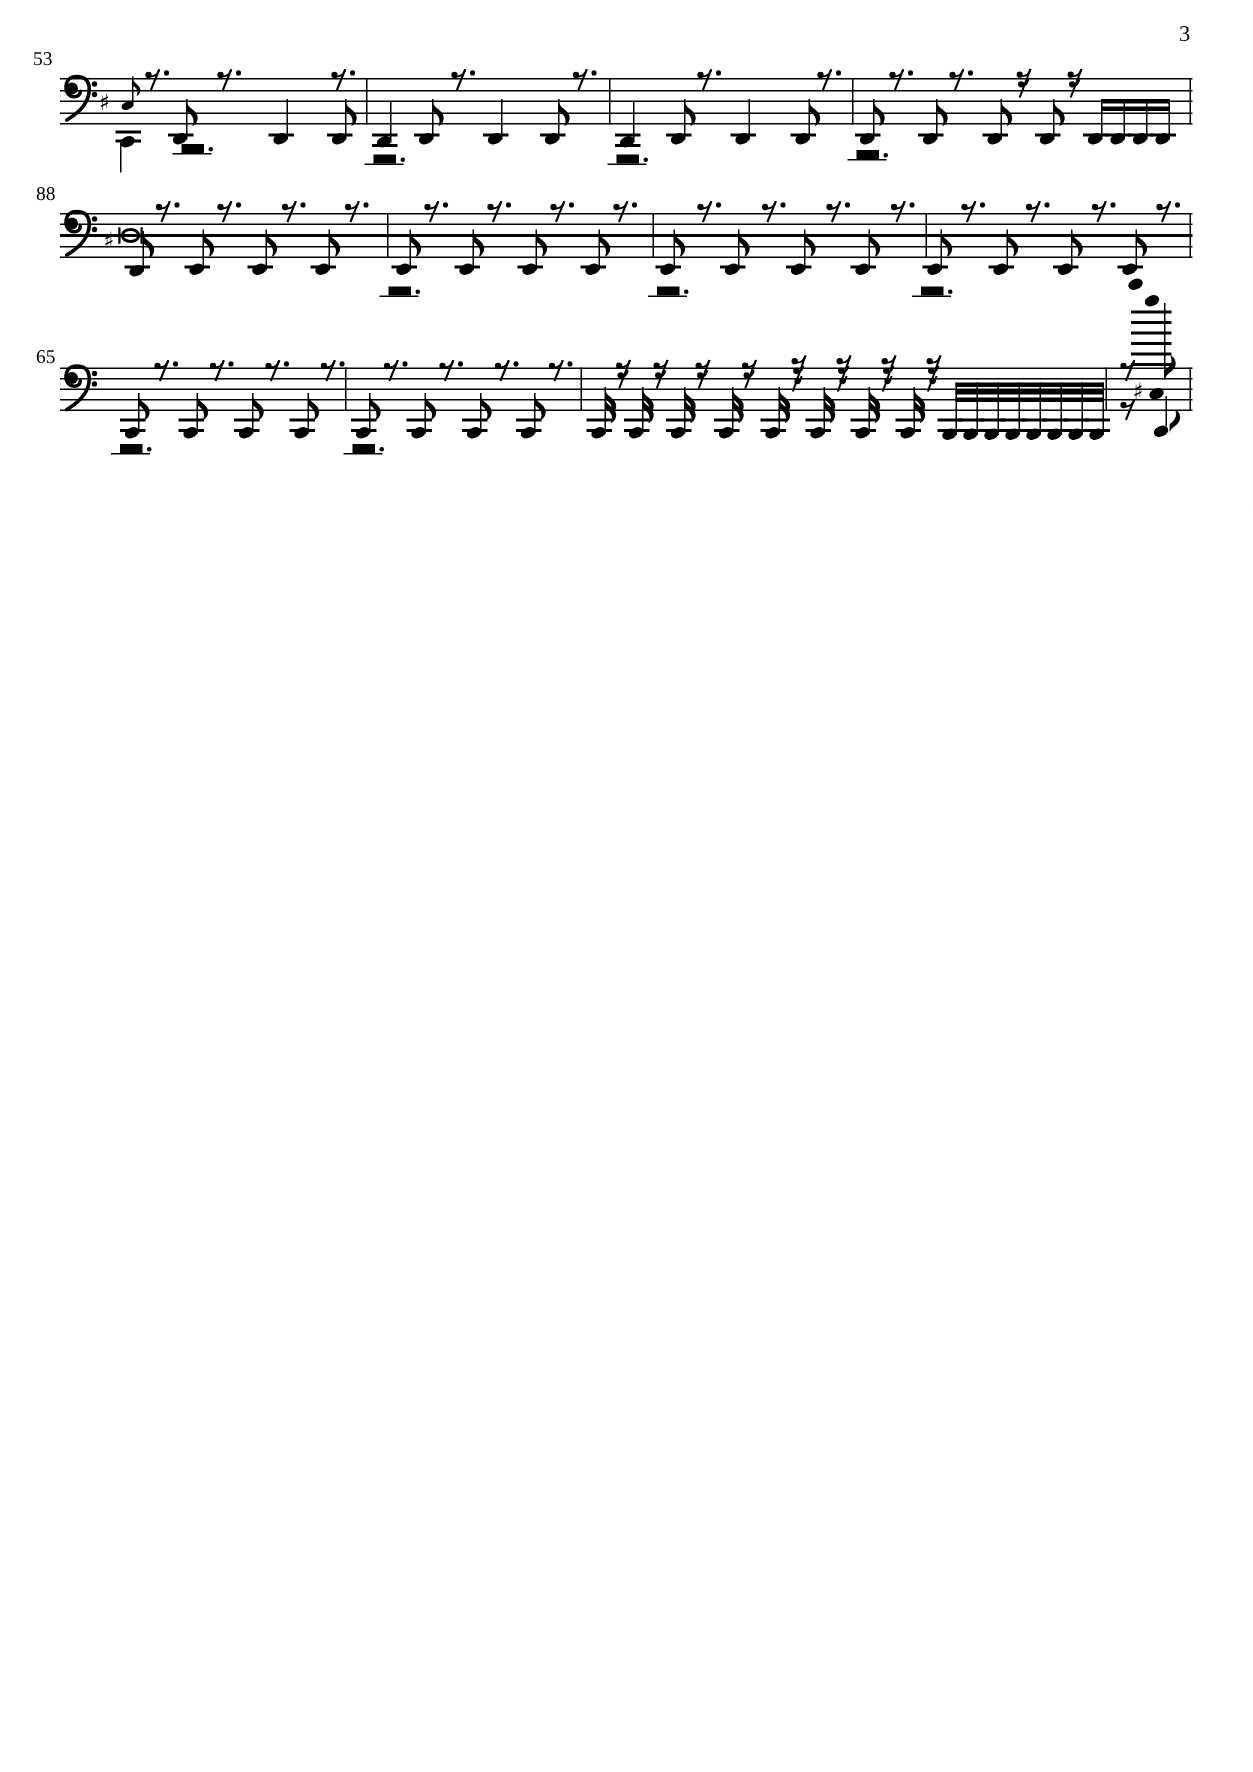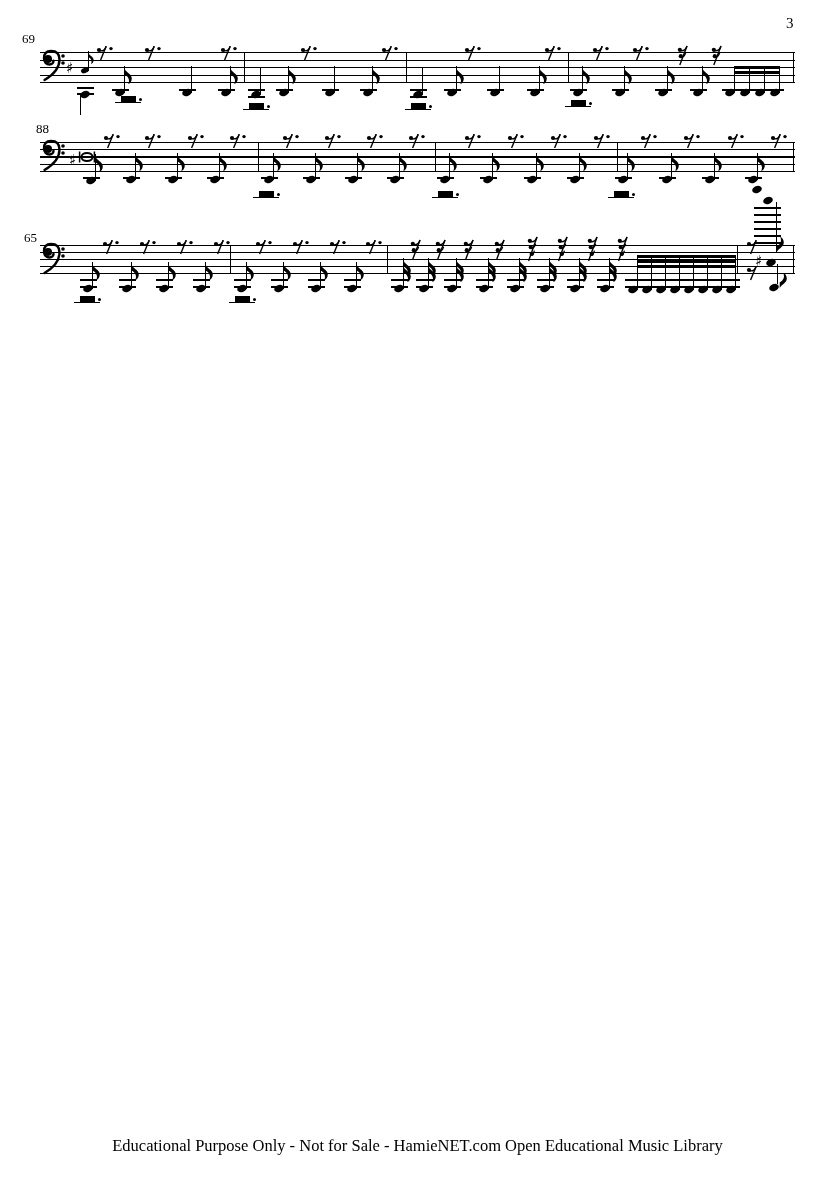--- a/index.html
+++ b/index.html
@@ -33,21 +33,21 @@
       <div class="bar" style="left: 244px; top: 52px; width: 1.3px; height: 31.2px;"></div>
       <div class="bar" style="left: 406px; top: 52px; width: 1.3px; height: 31.2px;"></div>
       <div class="bar" style="left: 568px; top: 52px; width: 1.3px; height: 31.2px;"></div>
       <div class="bar" style="left: 793px; top: 52px; width: 1.3px; height: 31.2px;"></div>
       <svg width="24" height="34" viewBox="0 0 24 34" style="left: 41px; top: 50px;">
         <circle cx="7" cy="9" r="4" fill="#000"></circle>
         <path d="M3.5,30 C12,25 18.5,19 18.5,9.5 C18.5,3 14.5,1 10,1 C5,1 3,4.5 3,8.5 C3,12 5.5,14.5 8.5,14.5 C11,14.5 12.5,13 12.5,10.8" fill="none" stroke="#000" stroke-width="2.4" stroke-linecap="round"></path>
         <circle cx="22" cy="6" r="1.8" fill="#000"></circle>
         <circle cx="22" cy="13" r="1.8" fill="#000"></circle>
       </svg>
-      <span class="mnum" style="left: 22px; top: 31px;">69</span>
+      <span class="mnum" style="left: 22px; top: 31px;">53</span>
       <span class="sharp" style="font-size: 15px; left: 66px; top: 61px;">♯</span>
       <div class="head" style="left: 81.2px; top: 68.3px; width: 7.6px; height: 5.4px;"></div>
       <div class="stem" style="left: 87.6px; top: 51px; width: 1.4px; height: 20px;"></div>
       <svg width="7" height="14" viewBox="0 0 7 14" style="left: 88.3px; top: 51px;">
         <path d="M0.7,0 L0.7,2 C0.7,6 7.8,7.5 7.8,12.5 C7.8,15.5 6,17.6 4.2,18 C5.9,14.4 5,11 0.7,8.4 Z" fill="#000" transform="scale(0.72)"></path>
       </svg>
       <div class="lline" style="left: 76.5px; top: 87.3px; width: 17px; height: 1.35px;"></div>
       <div class="lline" style="left: 76.5px; top: 93.3px; width: 17px; height: 1.35px;"></div>
       <div class="head" style="left: 80px; top: 90.5px; width: 10px; height: 7px;"></div>
       <div class="stem" style="left: 80.1px; top: 95px; width: 1.4px; height: 20px;"></div>
@@ -230,21 +230,21 @@
       <div class="bar" style="left: 258px; top: 142px; width: 1.3px; height: 30px;"></div>
       <div class="bar" style="left: 435px; top: 142px; width: 1.3px; height: 30px;"></div>
       <div class="bar" style="left: 617px; top: 142px; width: 1.3px; height: 30px;"></div>
       <div class="bar" style="left: 793px; top: 142px; width: 1.3px; height: 30px;"></div>
       <svg width="24" height="34" viewBox="0 0 24 34" style="left: 41px; top: 140px;">
         <circle cx="7" cy="9" r="4" fill="#000"></circle>
         <path d="M3.5,30 C12,25 18.5,19 18.5,9.5 C18.5,3 14.5,1 10,1 C5,1 3,4.5 3,8.5 C3,12 5.5,14.5 8.5,14.5 C11,14.5 12.5,13 12.5,10.8" fill="none" stroke="#000" stroke-width="2.4" stroke-linecap="round"></path>
         <circle cx="22" cy="6" r="1.8" fill="#000"></circle>
         <circle cx="22" cy="13" r="1.8" fill="#000"></circle>
       </svg>
-      <span class="mnum" style="left: 36px; top: 121px;">88</span>
+      <span class="mnum" style="left: 24px; top: 121px;">88</span>
       <span class="sharp" style="font-size: 15px; left: 69px; top: 153px;">♯</span>
       <svg width="20" height="12" viewBox="0 0 20 12" style="left: 77px; top: 151px;">
         <ellipse cx="10" cy="6" rx="5.6" ry="4" fill="none" stroke="#000" stroke-width="2"></ellipse>
         <line x1="2.6" y1="0.5" x2="2.6" y2="11.5" stroke="#000" stroke-width="1.5"></line>
         <line x1="17.4" y1="0.5" x2="17.4" y2="11.5" stroke="#000" stroke-width="1.5"></line>
       </svg>
       <div class="lline" style="left: 82.5px; top: 177.3px; width: 17px; height: 1.35px;"></div>
       <div class="head" style="left: 86px; top: 176.5px; width: 10px; height: 7px;"></div>
       <div class="stem" style="left: 94.7px; top: 154px; width: 1.4px; height: 27px;"></div>
       <svg width="9" height="19" viewBox="0 0 9 19" style="left: 95.4px; top: 154px;">
@@ -757,14 +757,13 @@
         <path d="M0.7,0 L0.7,2 C0.7,6 7.8,7.5 7.8,12.5 C7.8,15.5 6,17.6 4.2,18 C5.9,14.4 5,11 0.7,8.4 Z" fill="#000"></path>
       </svg>
       <span class="sharp" style="font-size: 15px; left: 755px; top: 254px;">♯</span>
       <div class="head" style="left: 766px; top: 258.5px; width: 10px; height: 7px;"></div>
       <div class="stem" style="left: 776.5px; top: 264px; width: 1.4px; height: 20px;"></div>
       <div class="head" style="left: 769px; top: 283.5px; width: 10px; height: 7px;"></div>
       <svg width="9" height="19" viewBox="0 0 9 19" class="flip" style="left: 779px; top: 272px;">
         <path d="M0.7,0 L0.7,2 C0.7,6 7.8,7.5 7.8,12.5 C7.8,15.5 6,17.6 4.2,18 C5.9,14.4 5,11 0.7,8.4 Z" fill="#000"></path>
       </svg>
     </div>
-  <div id="footer-text" style="top:1136px;">Educational Purpose Only - Not for Sale - HamieNET.com Open Educational Music Library</div>
 </div>
 
 </body></html>

